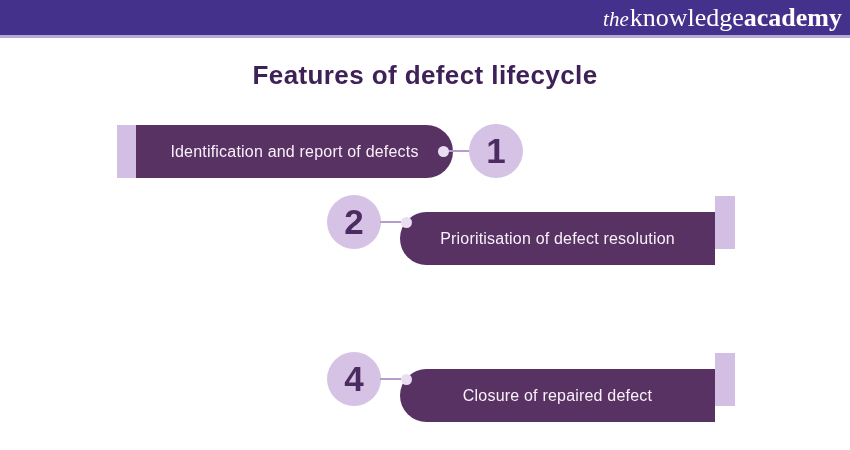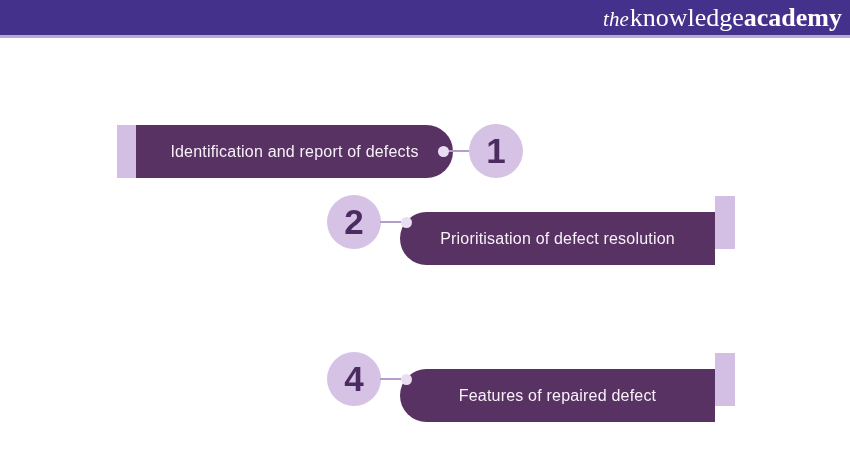--- a/index.html
+++ b/index.html
@@ -77,20 +77,21 @@
 </style>
 </head>
 <body>
 
 <div class="canvas">
 
   <div class="header-bar">
     <div class="logo"><span class="logo-the">the</span><span class="logo-knowledge">knowledge</span><span class="logo-academy">academy</span></div>
   </div>
 
+  <h1 class="page-title">Features of defect lifecycle</h1>
 
   <div class="step step-1">
     <div class="strip strip-left"></div>
     <div class="pill pill-left">
       <span>Identification and report of defects</span>
     </div>
     <div class="dot dot-left"></div>
     <div class="line line-left"></div>
     <div class="circle circle-left">
       <span>1</span>
@@ -110,18 +111,18 @@
   </div>
 
 
   <div class="step step-4">
     <div class="circle circle-right">
       <span>4</span>
     </div>
     <div class="line line-right"></div>
     <div class="dot dot-right"></div>
     <div class="pill pill-right">
-      <span>Features of repaired defect</span>
+      <span>Closure of repaired defect</span>
     </div>
     <div class="strip strip-right"></div>
   </div>
 
 </div>
 
 </body></html>

